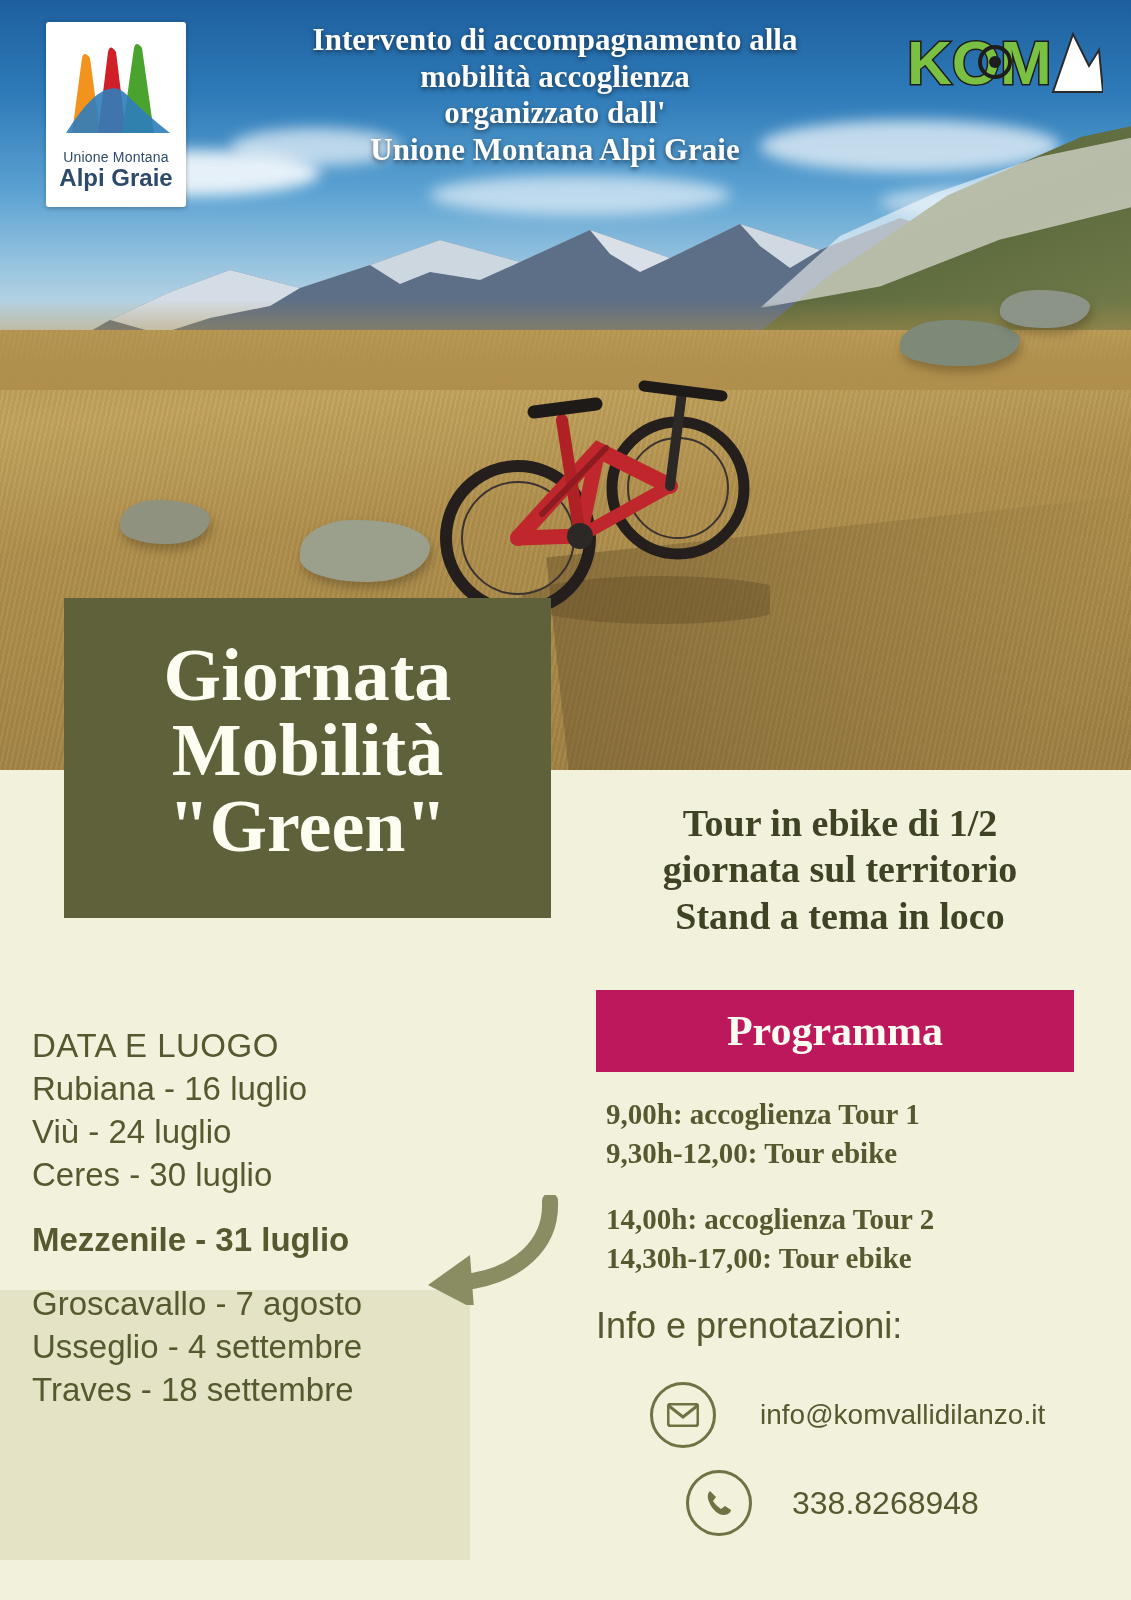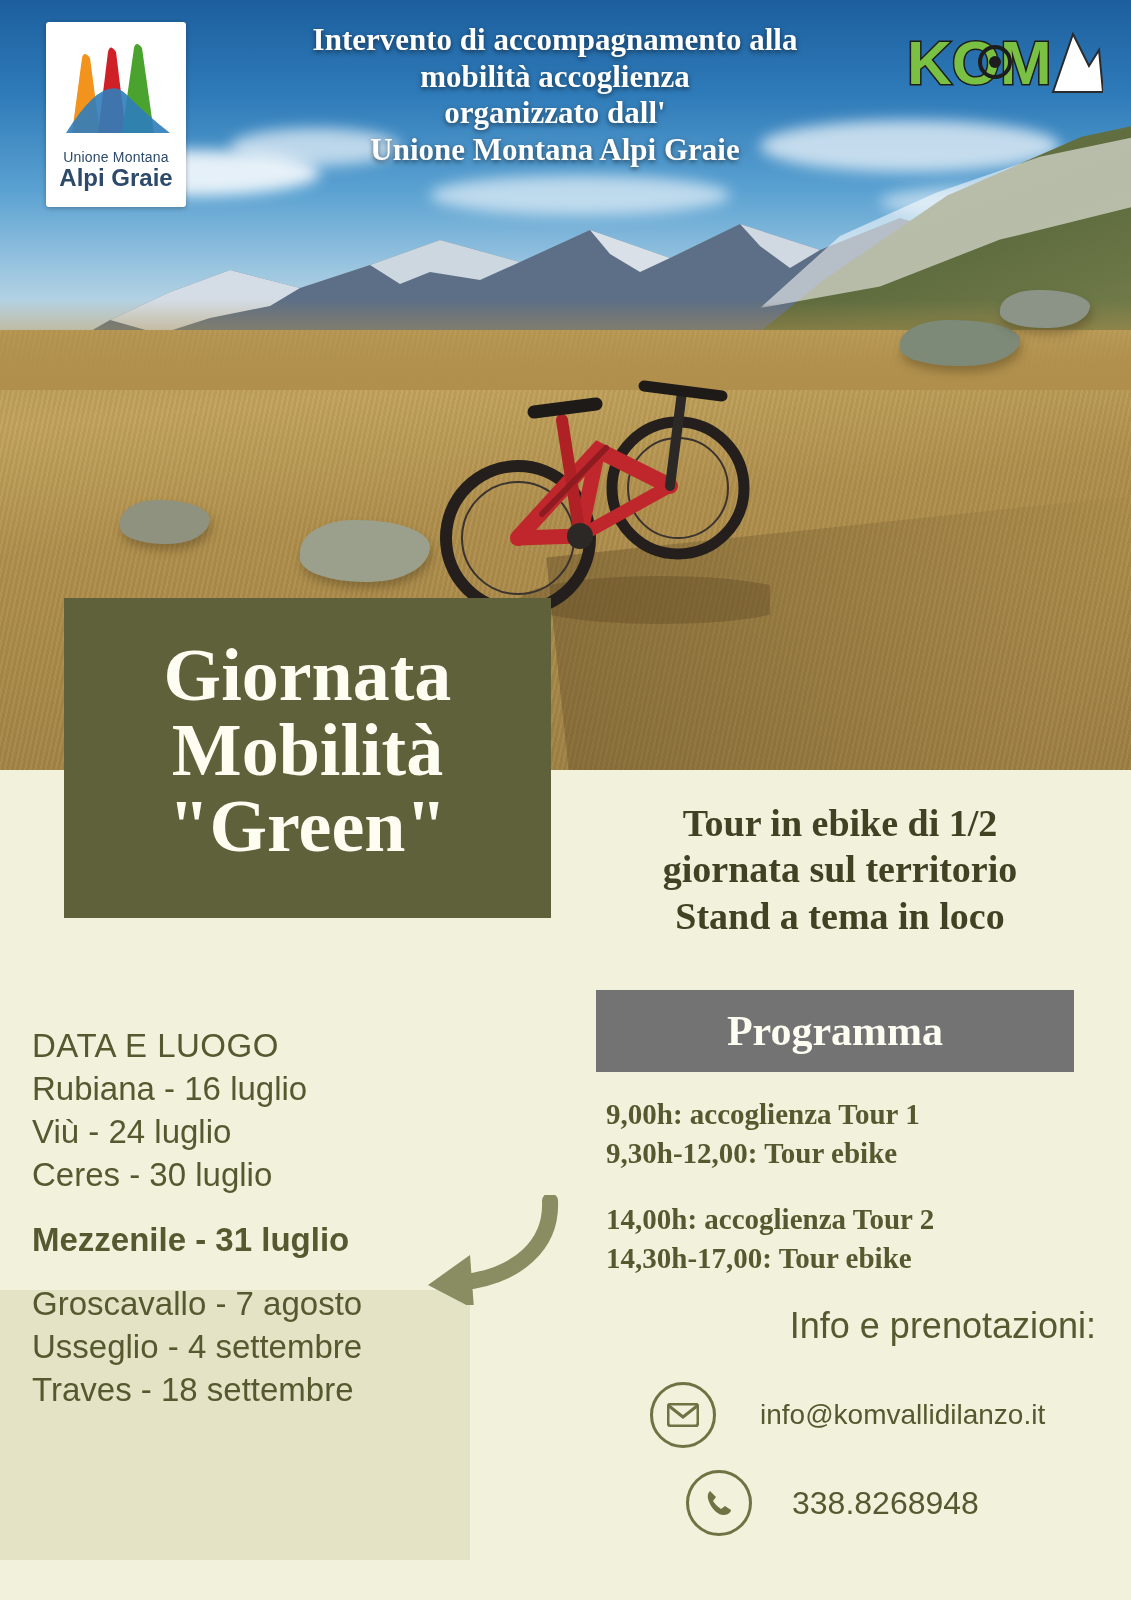--- a/index.html
+++ b/index.html
@@ -224,21 +224,21 @@
     position: absolute;
     left: 400px; top: 1195px;
     width: 160px; height: 110px;
   }
 
   
   .prog-box {
     position: absolute;
     left: 596px; top: 990px;
     width: 478px; height: 82px;
-    background: #737373;
+    background: #be185d;
   }
   .prog-title {
     color: #fdfdf2;
     font-family: "Liberation Serif", serif;
     font-weight: bold;
     font-size: 42px;
     text-align: center;
     line-height: 82px;
   }
   .prog-list {
@@ -250,21 +250,21 @@
     font-weight: bold;
     font-size: 29px;
     line-height: 1.36;
   }
   .prog-list .gap { display: block; height: 26px; }
 
   .info-title {
     position: absolute;
     left: 596px; top: 1305px;
     width: 500px;
-    text-align: right;
+    text-align: left;
     color: #56592f;
     font-family: "Liberation Sans", sans-serif;
     font-size: 36px;
   }
 
   .contact-row {
     position: absolute;
     display: flex;
     align-items: center;
   }

